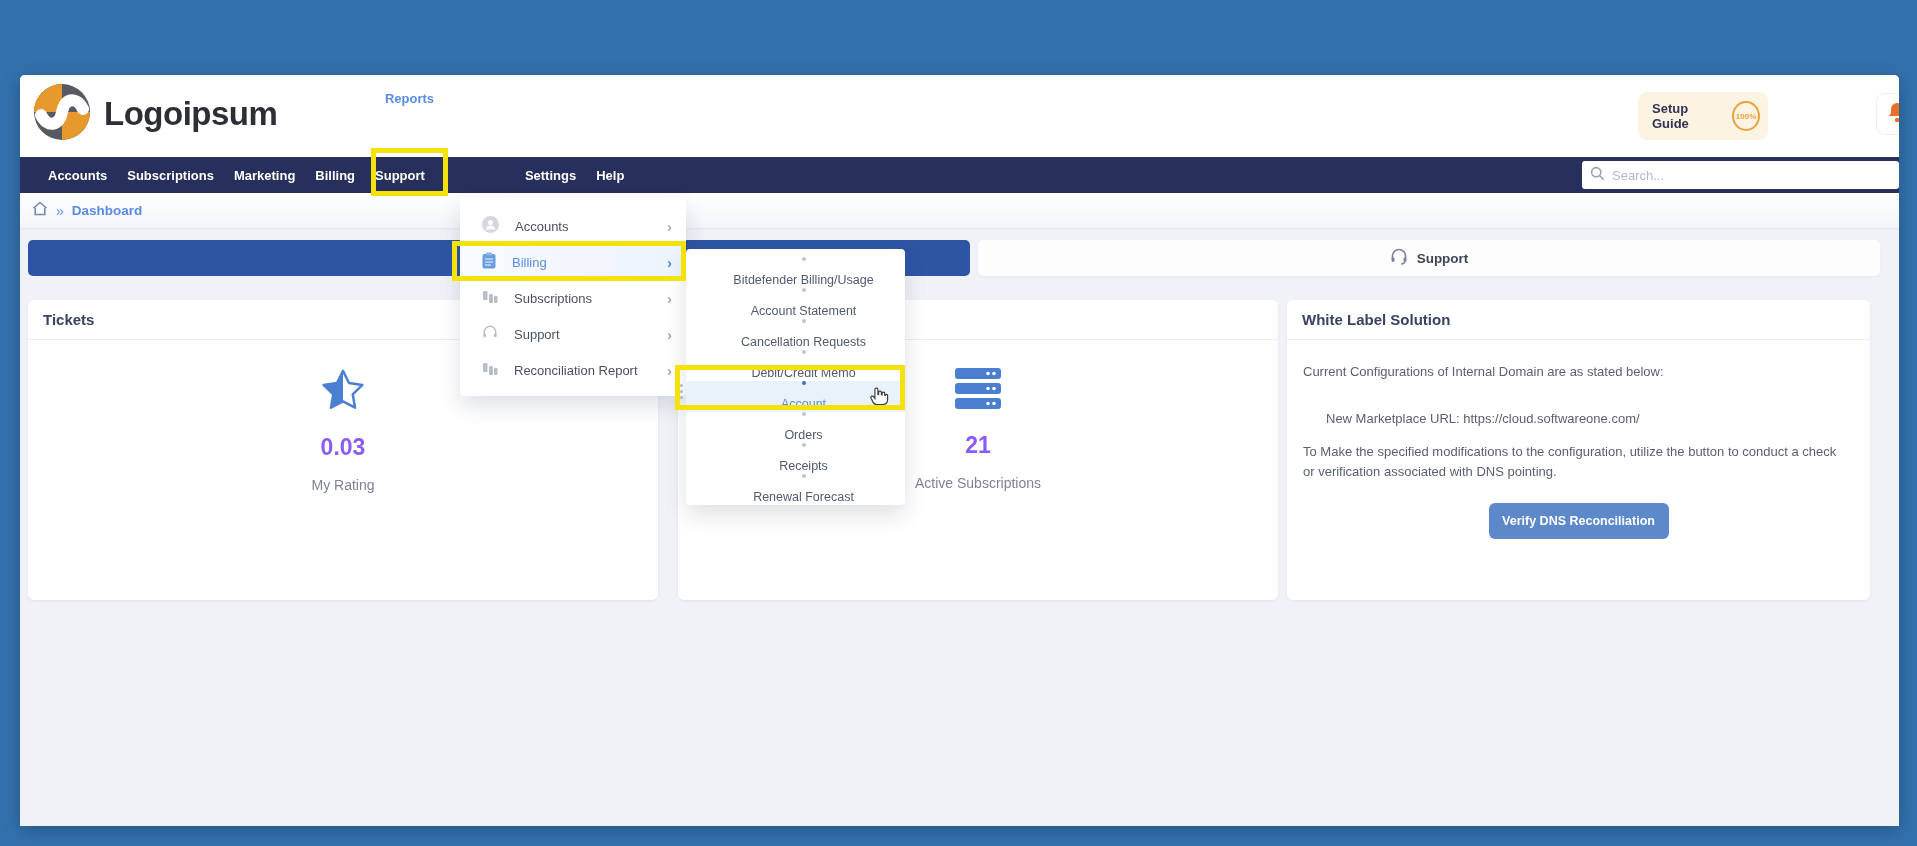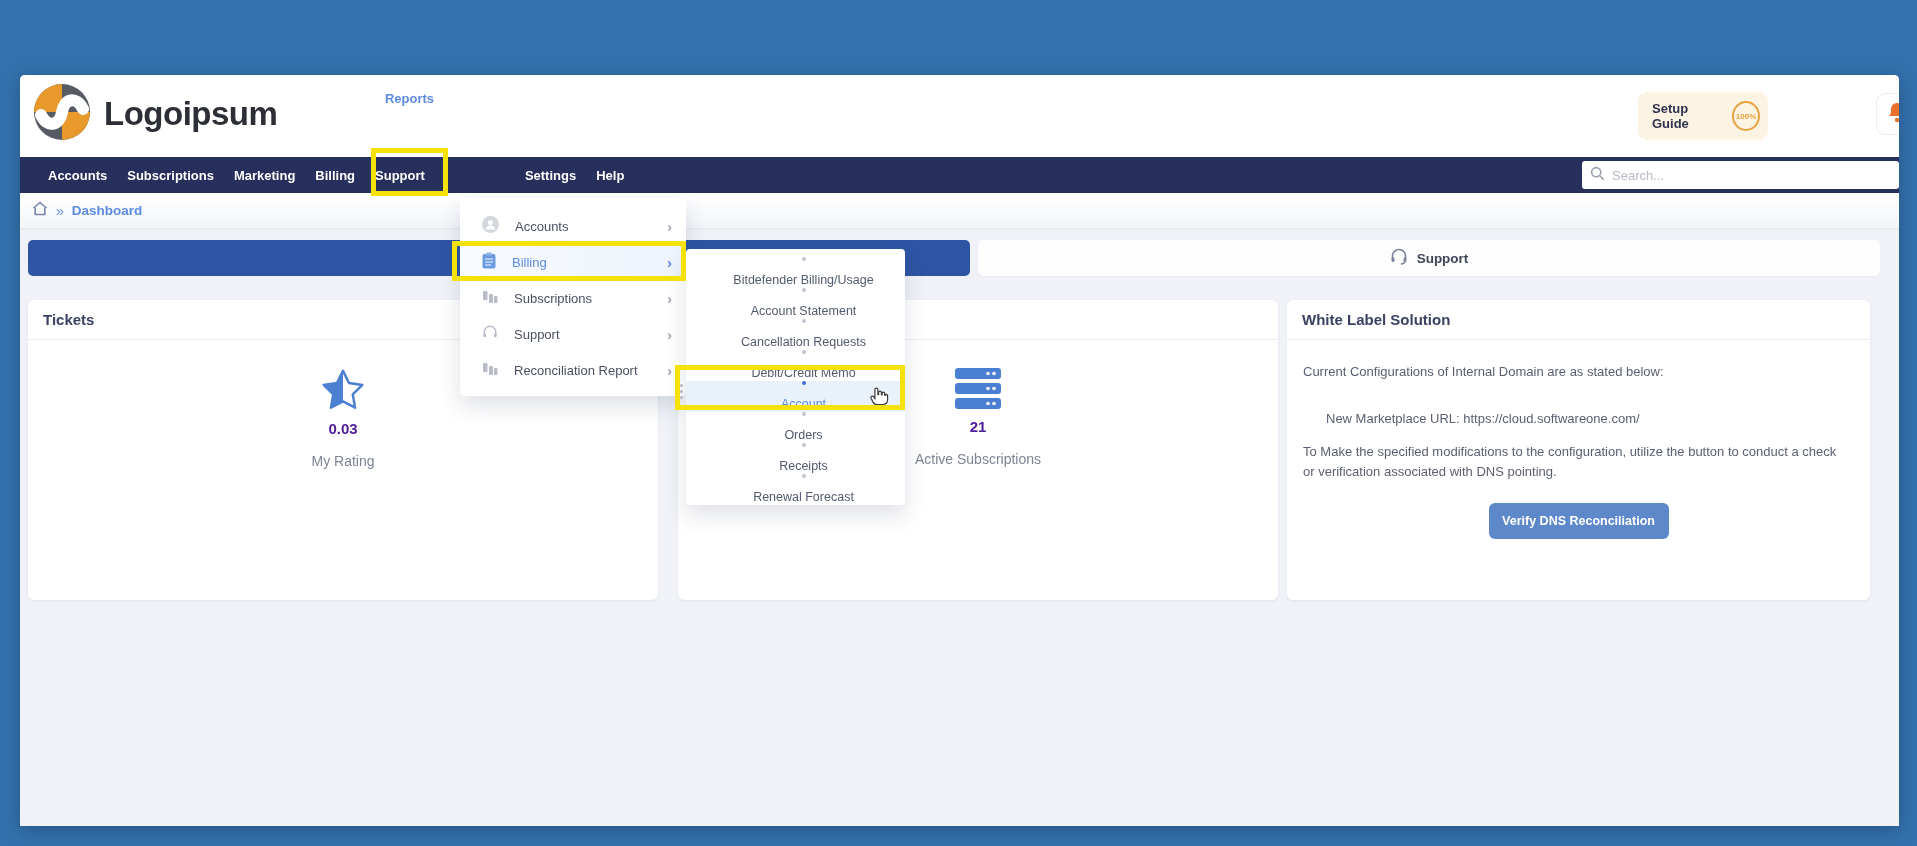--- a/index.html
+++ b/index.html
@@ -78,21 +78,21 @@
 
   
   .card { position:absolute; top:225px; height:300px; background:#ffffff; border-radius:6px;
     box-shadow:0 1px 3px rgba(30,40,90,.07); }
   .card-1 { left:8px;    width:630px; }
   .card-2 { left:658px;  width:600px; }
   .card-3 { left:1267px; width:583px; }
   .card-head { height:40px; border-bottom:1px solid #ededf2; display:flex; align-items:center; padding-left:15px; }
   .card-title { font-size:15px; font-weight:700; color:#3b4161; }
   .stat-body { display:flex; flex-direction:column; align-items:center; padding-top:28px; }
-  .stat-value { font-size:15px; font-weight:700; color:#4c1d95; margin-top:4px; }
+  .stat-value { font-size:23px; font-weight:700; color:#8b5cf6; margin-top:18px; }
   .stat-label { font-size:14px; color:#7e8396; margin-top:16px; }
   .wl-body { padding:0 16px; }
   .wl-p1 { margin-top:24px; font-size:13px; color:#5a5f72; }
   .wl-p2 { margin-top:32px; font-size:13px; color:#5a5f72;margin-left:23px; }
   .wl-p3 { margin-top:16px; font-size:13px; color:#5a5f72; line-height:20px; max-width:545px; }
   .wl-btn-row { margin-top:21px; text-align:center; }
   .verify-btn {
     width:180px; height:36px; background:#5d89cb; color:#ffffff; border:none; border-radius:6px;
     font-size:12.5px; font-weight:700; cursor:pointer; font-family:"Liberation Sans", sans-serif;
   }

